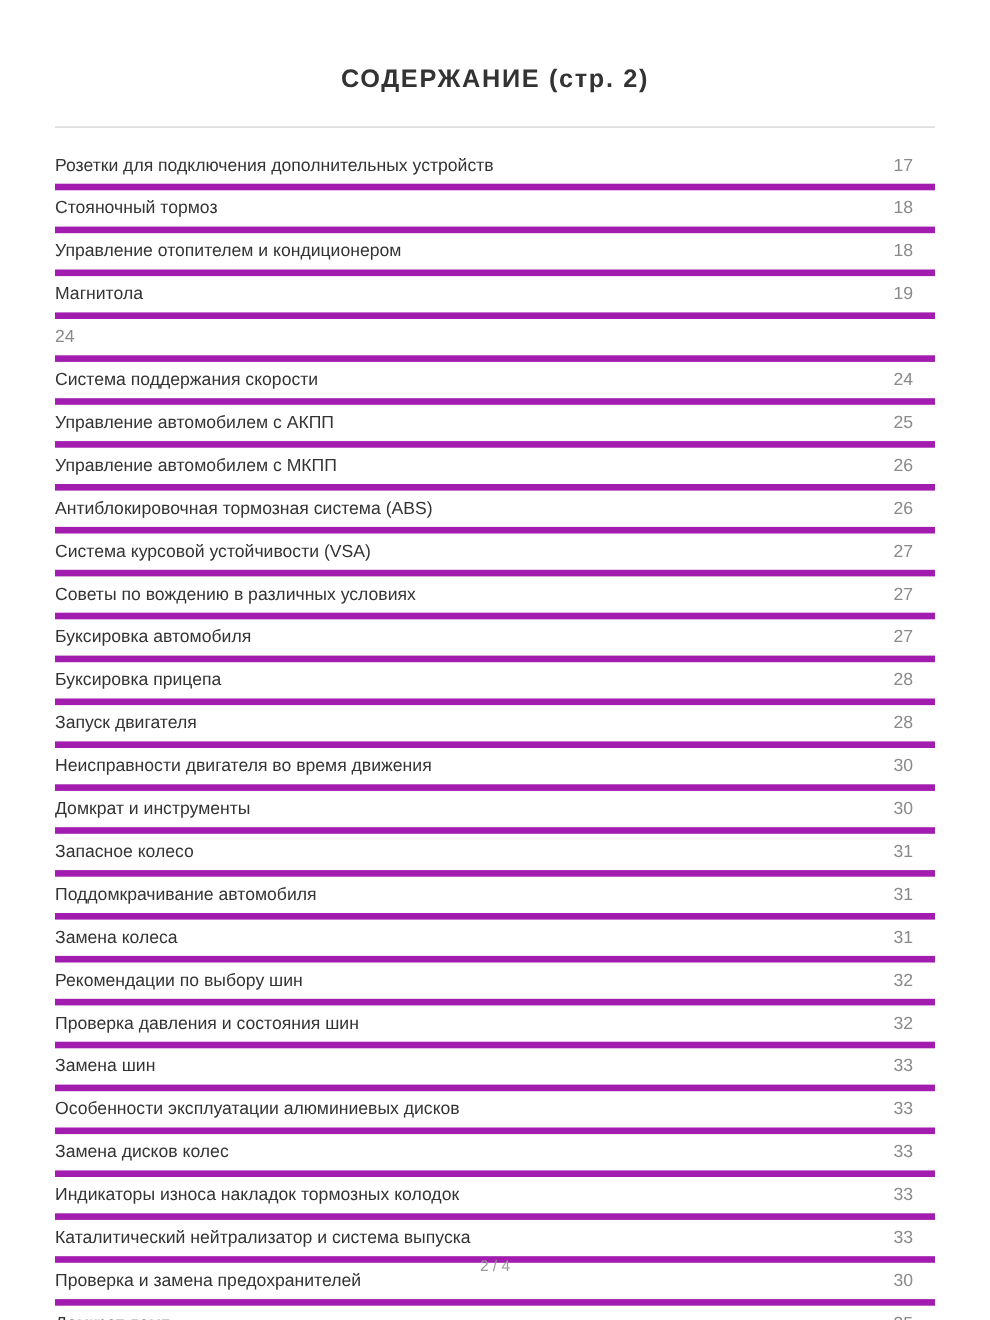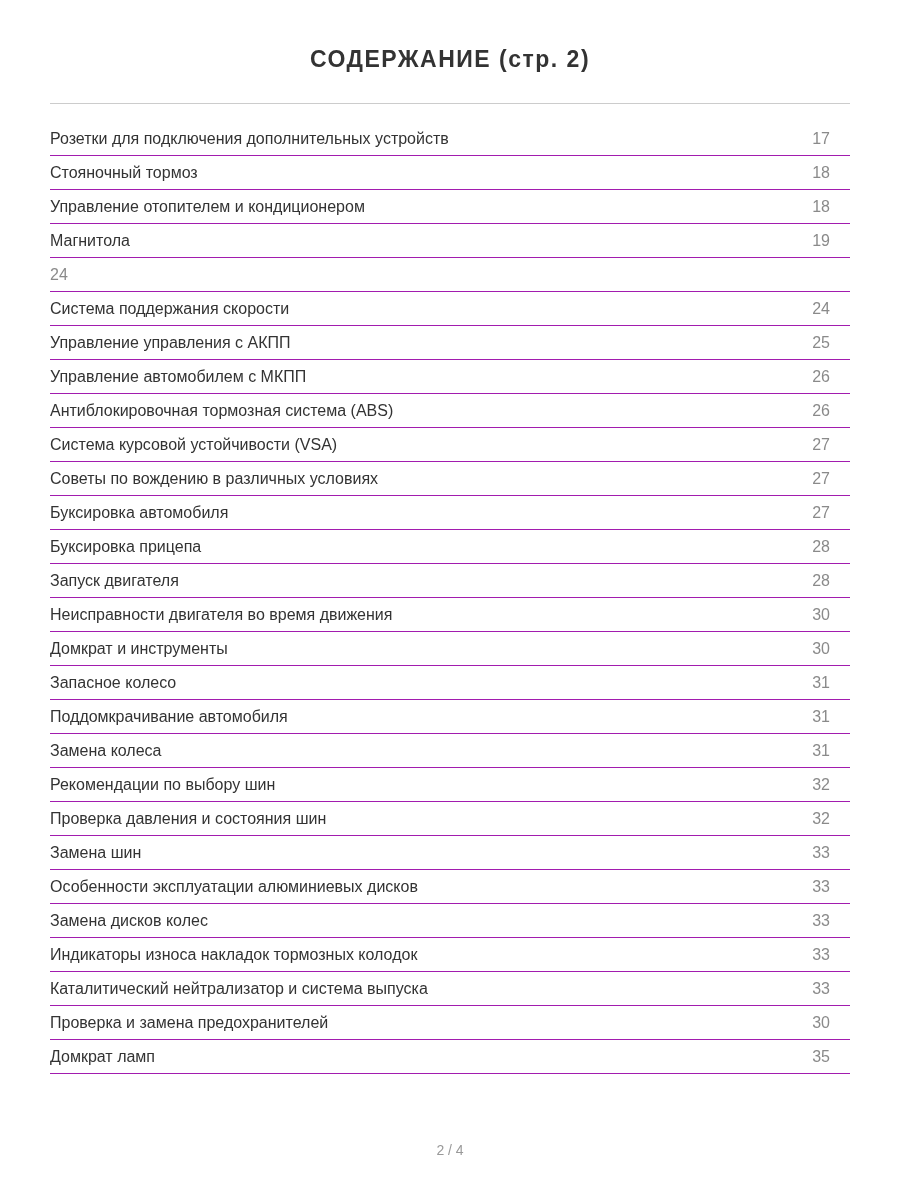--- a/index.html
+++ b/index.html
@@ -15,42 +15,42 @@
   .page {
     position: relative;
     box-sizing: border-box;
     width: 900px;
     height: 1200px;
     padding: 0 50px;
     background: #ffffff;
   }
   .title {
     margin: 0;
-    padding-top: 44px;
+    padding-top: 56px;
     line-height: 30px;
     font-size: 23px;
     font-weight: 700;
     letter-spacing: 1.5px;
     text-align: center;
     color: #333333;
   }
   .top-rule {
     height: 1px;
     background: #cccccc;
     margin-top: 29px;
   }
   .toc {
     padding-top: 18px;
   }
   .toc-row {
     height: 33px;
     display: flex;
     align-items: center;
     justify-content: space-between;
-    border-bottom: 1px solid #a21caf;
+    border-bottom: 6px solid #a21caf;
     cursor: pointer;
   }
   .toc-label {
     font-size: 16px;
     color: #333333;
     white-space: nowrap;
   }
   .toc-num {
     font-size: 16px;
     color: #8a8a8a;
@@ -97,21 +97,21 @@
   <div class="toc-row">
     <span class="toc-num">24</span>
   </div>
 
   <div class="toc-row">
     <span class="toc-label">Система поддержания скорости</span>
     <span class="toc-num">24</span>
   </div>
 
   <div class="toc-row">
-    <span class="toc-label">Управление управления с АКПП</span>
+    <span class="toc-label">Управление автомобилем с АКПП</span>
     <span class="toc-num">25</span>
   </div>
 
   <div class="toc-row">
     <span class="toc-label">Управление автомобилем с МКПП</span>
     <span class="toc-num">26</span>
   </div>
 
   <div class="toc-row">
     <span class="toc-label">Антиблокировочная тормозная система (ABS)</span>

